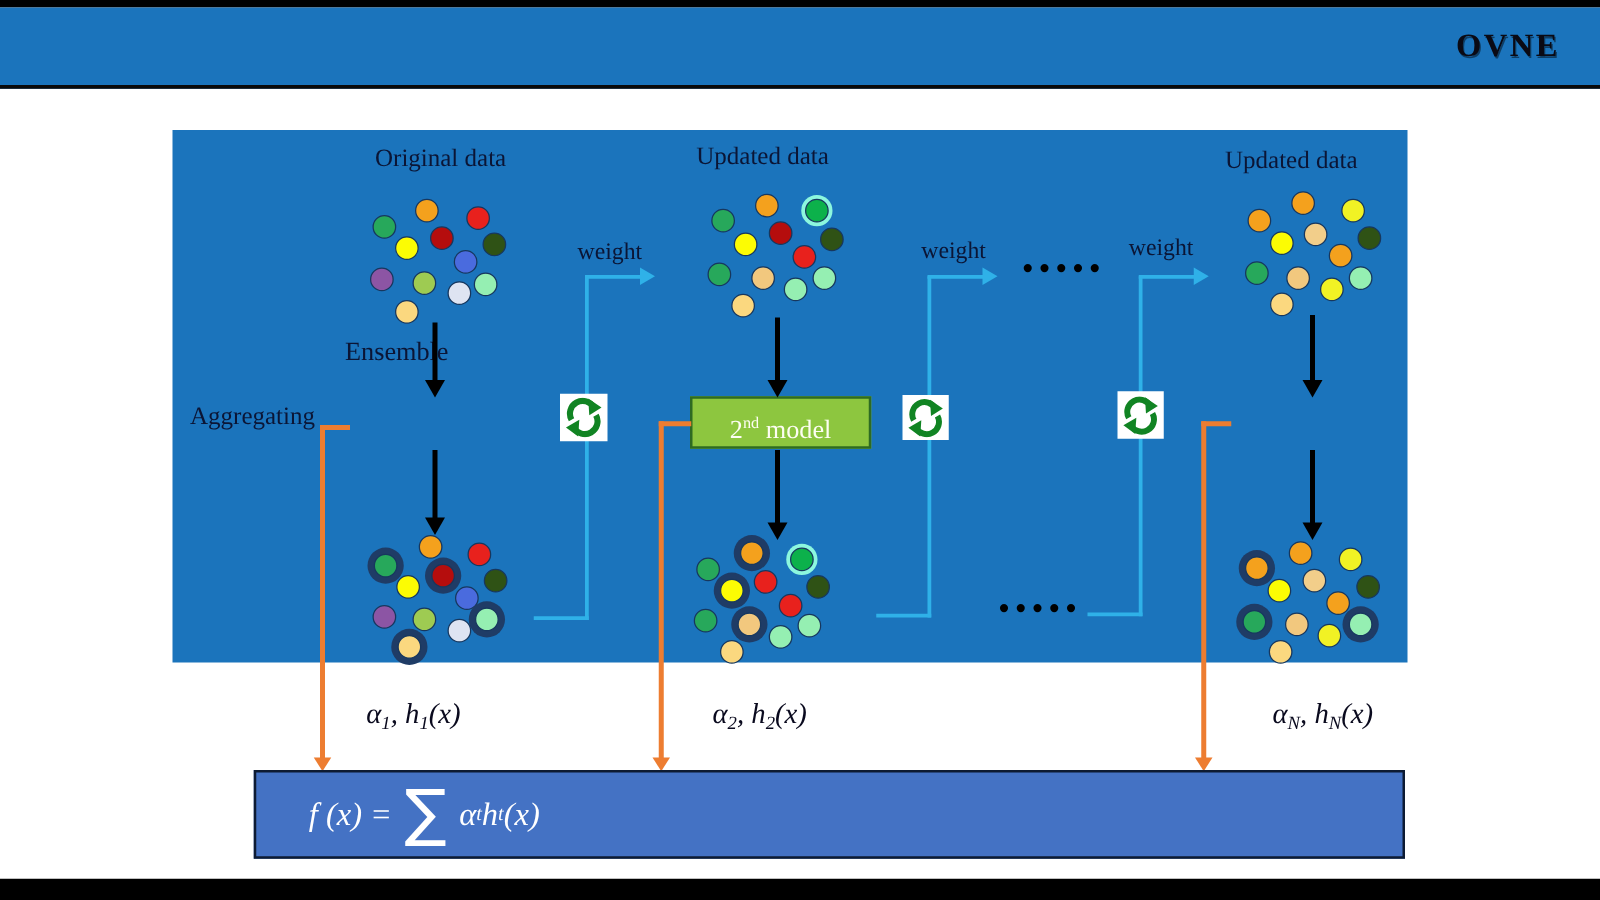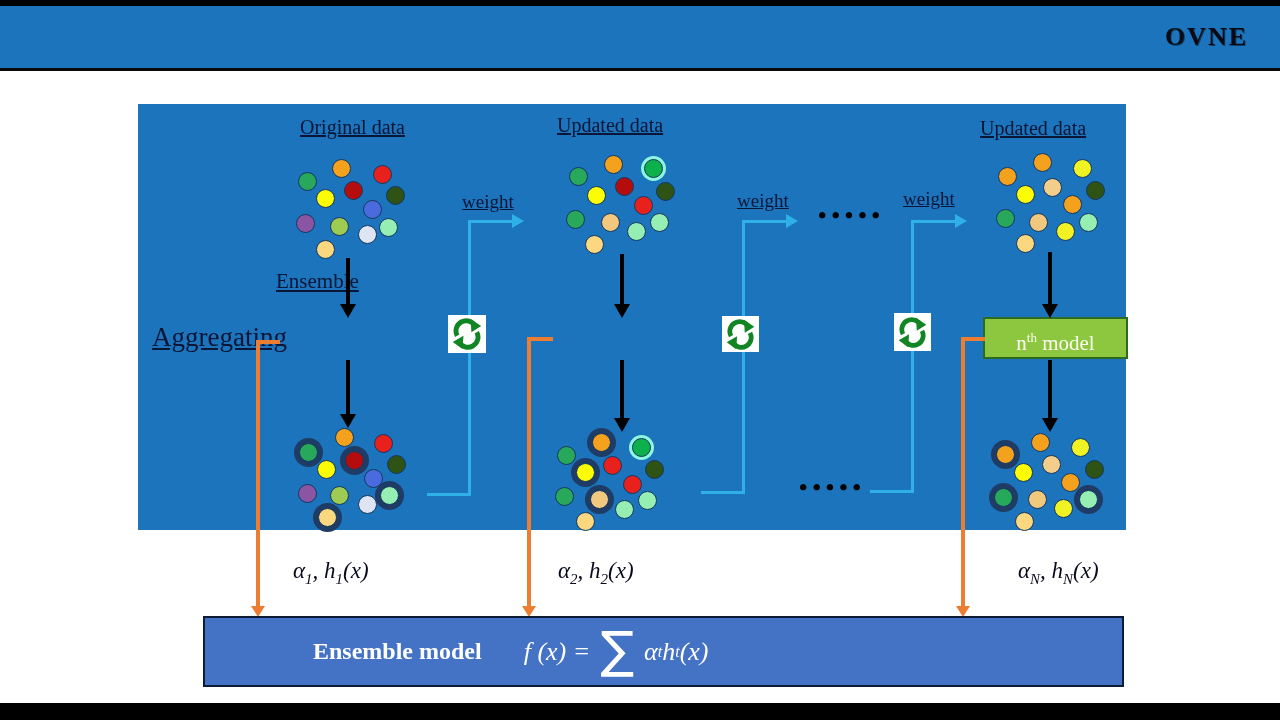--- a/index.html
+++ b/index.html
@@ -8,21 +8,21 @@
   .abs{position:absolute;}
   .top-strip{left:0;top:0;width:1280px;height:6px;background:#000;}
   .bottom-strip{left:0;top:703px;width:1280px;height:17px;background:#000;}
   .header{left:0;top:6px;width:1280px;height:62px;background:var(--panel-bg);
           border-bottom:3px solid #0a0a0a;}
   .slide-title{position:absolute;left:12px;top:12px;font-size:28px;font-weight:bold;
                letter-spacing:1px;color:#0a0a14;text-shadow:1px 1px 0 rgba(0,0,0,.45);}
   .brand{position:absolute;right:32px;top:16px;font-size:26px;font-weight:bold;
          letter-spacing:2px;color:#0a0a14;text-shadow:1px 1px 0 rgba(0,0,0,.45);}
   .panel{left:138px;top:104px;width:988px;height:426px;background:var(--panel-bg);}
-  .lbl{color:#0b1535;font-size:20px;white-space:nowrap;text-decoration:underline;}
+  .lbl{color:#0b1535;font-size:20px;white-space:nowrap;}
   .cluster-title{font-size:20px;}
   .weight-lbl{font-size:19px;}
   .ellipsis{color:#000;font-weight:bold;font-size:24px;letter-spacing:5px;}
   .model-box{height:38px;background:var(--model-box);border:2px solid #2e6b22;
              color:#fdfdf2;font-size:21px;text-align:center;line-height:38px;white-space:nowrap;}
   .model-box sup{font-size:0.62em;}
   .line{position:absolute;}
   .blk{background:var(--arrow-black);}
   .blu{background:var(--connector-lightblue);}
   .org{background:var(--connector-orange);}
@@ -66,23 +66,23 @@
   <div class="abs lbl cluster-title" style="left:980px;top:117px;">Updated data</div>
 
   <div class="abs lbl weight-lbl" style="left:462px;top:191px;">weight</div>
   <div class="abs lbl weight-lbl" style="left:737px;top:190px;">weight</div>
   <div class="abs lbl weight-lbl" style="left:903px;top:188px;">weight</div>
 
   <div class="abs ellipsis" style="left:818px;top:202px;">•••••</div>
   <div class="abs ellipsis" style="left:799px;top:474px;">•••••</div>
 
   <div class="abs lbl" style="left:276px;top:269px;font-size:21px;">Ensemble</div>
-  <div class="abs lbl" style="left:152px;top:322px;font-size:27px;">Aggregating</div>
-
-  <div class="abs model-box" style="left:983px;top:317px;width:141px;"><span>n</span><sup>th</sup><span> model</span></div>
+  <div class="abs lbl" style="left:152px;top:322px;font-size:20px;">Aggregating</div>
+
+  <div class="abs model-box" style="left:552px;top:317px;width:141px;"><span>2</span><sup>nd</sup><span> model</span></div>
 
   <div class="line blk" style="left:346px;top:258px;width:4px;height:48px;"></div>
   <div class="abs head-down-blk" style="left:340px;top:304px;"></div>
   <div class="line blk" style="left:346px;top:360px;width:4px;height:56px;"></div>
   <div class="abs head-down-blk" style="left:340px;top:414px;"></div>
 
   <div class="line blk" style="left:620px;top:254px;width:4px;height:52px;"></div>
   <div class="abs head-down-blk" style="left:614px;top:304px;"></div>
   <div class="line blk" style="left:620px;top:360px;width:4px;height:60px;"></div>
   <div class="abs head-down-blk" style="left:614px;top:418px;"></div>
@@ -213,25 +213,24 @@
       <div class="dot" style="left: 1013.5px; top: 462.5px; background: rgb(252, 252, 3);"></div>
       <div class="dot" style="left: 1060.5px; top: 472.5px; background: rgb(244, 161, 29);"></div>
       <div class="dot ring-navy" style="left: 993.5px; top: 487.5px; background: rgb(39, 168, 91);"></div>
       <div class="dot" style="left: 1027.5px; top: 489.5px; background: rgb(242, 200, 126);"></div>
       <div class="dot ring-navy" style="left: 1078.5px; top: 489.5px; background: rgb(149, 239, 178);"></div>
       <div class="dot" style="left: 1053.5px; top: 498.5px; background: rgb(241, 242, 36);"></div>
       <div class="dot" style="left: 1014.5px; top: 511.5px; background: rgb(251, 216, 127);"></div>
     </div>
 
   <div class="abs alpha-label" style="left:293px;top:558px;"><span>α</span><sub>1</sub><span>, h</span><sub>1</sub><span>(x)</span></div>
-  <div class="abs alpha-label" style="left:558px;top:558px;"><span>α</span><sub>2</sub><span>, h</span><sub>2</sub><span>(x)</span></div>
+  <div class="abs alpha-label" style="left:570px;top:558px;"><span>α</span><sub>2</sub><span>, h</span><sub>2</sub><span>(x)</span></div>
   <div class="abs alpha-label" style="left:1018px;top:558px;"><span>α</span><sub>N</sub><span>, h</span><sub>N</sub><span>(x)</span></div>
 
   <div class="abs ensemble">
-    <div class="ensemble-label">Ensemble model</div>
     <div class="formula">
       <span>f (x) =</span>
       <span class="sigma">∑</span>
       <span>α</span>
         <sub>t</sub>
         <span>h</span>
         <sub>t</sub>
         <span>(x)</span>
     </div>
   </div>

